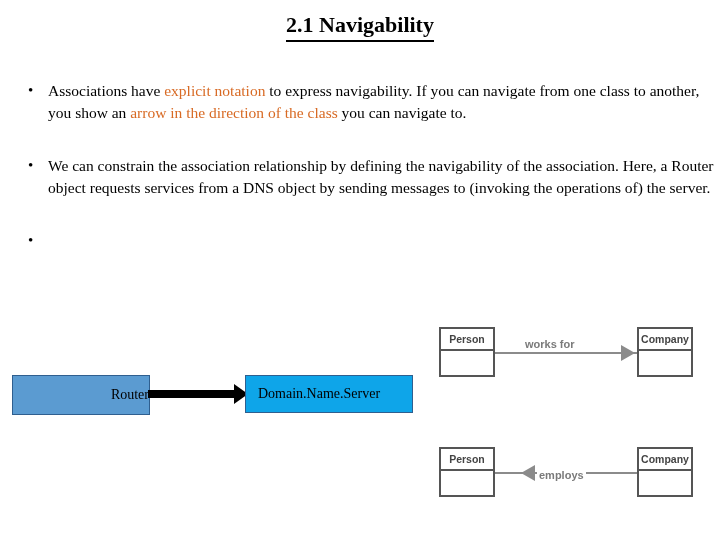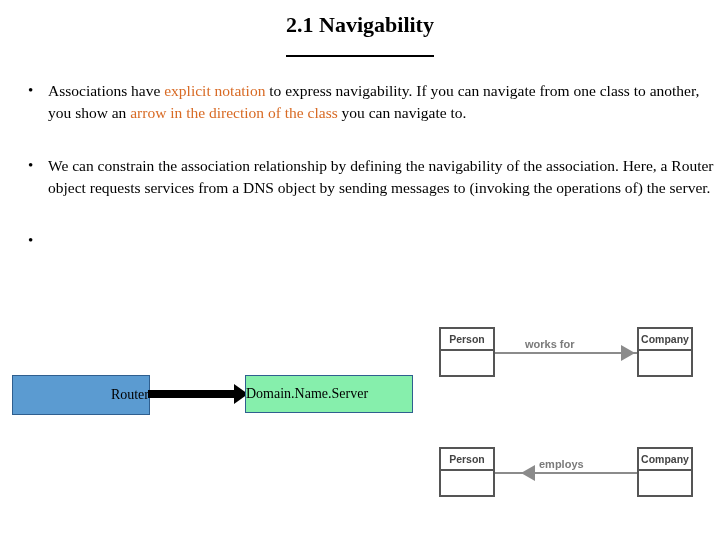--- a/index.html
+++ b/index.html
@@ -25,21 +25,21 @@
     top: 12px;
     width: 720px;
     text-align: center;
     font-size: 22px;
     font-weight: bold;
     color: #000000;
     font-family: "Liberation Serif", serif;
   }
   .title span {
     border-bottom: 2px solid #000000;
-    padding-bottom: 18px;
+    padding-bottom: 3px;
     margin-top: 41px;
   }
   .bullets {
     position: absolute;
     left: 14px;
     top: 80px;
     width: 700px;
   }
   .bullet {
     position: relative;
@@ -74,27 +74,28 @@
     align-items: center;
     justify-content: flex-end;
     font-family: "Liberation Serif", serif;
   }
   .box-dns {
     position: absolute;
     left: 245px;
     top: 375px;
     width: 168px;
     height: 38px;
-    background: #86efac;
+    background: #0ea5e9;
     border: 1px solid #2f5f8f;
     color: #000000;
     font-size: 14px;
     display: flex;
     align-items: center;
     justify-content: flex-start;
+    padding-left: 12px;
     box-sizing: border-box;
     overflow: hidden;
     white-space: nowrap;
     font-family: "Liberation Serif", serif;
   }
   .assoc-line {
     position: absolute;
     left: 148px;
     top: 390px;
     width: 88px;
@@ -160,21 +161,21 @@
     position: absolute;
     top: 11px;
     font-size: 11px;
     color: #7a7a7a;
     font-weight: bold;
     font-family: "Liberation Sans", sans-serif;
     background: #ffffff;
     padding: 0 2px;
   }
   .uml-label.l1 { left: 98px; }
-  .uml-label.l2 { left: 112px; }
+  .uml-label.l2 { left: 112px; margin-top: 11px; }
   .arrow-r {
     position: absolute;
     left: 196px;
     top: 18px;
     width: 0; height: 0;
     border-top: 8px solid transparent;
     border-bottom: 8px solid transparent;
     border-left: 14px solid #8b8b8b;
   }
   .arrow-l {

